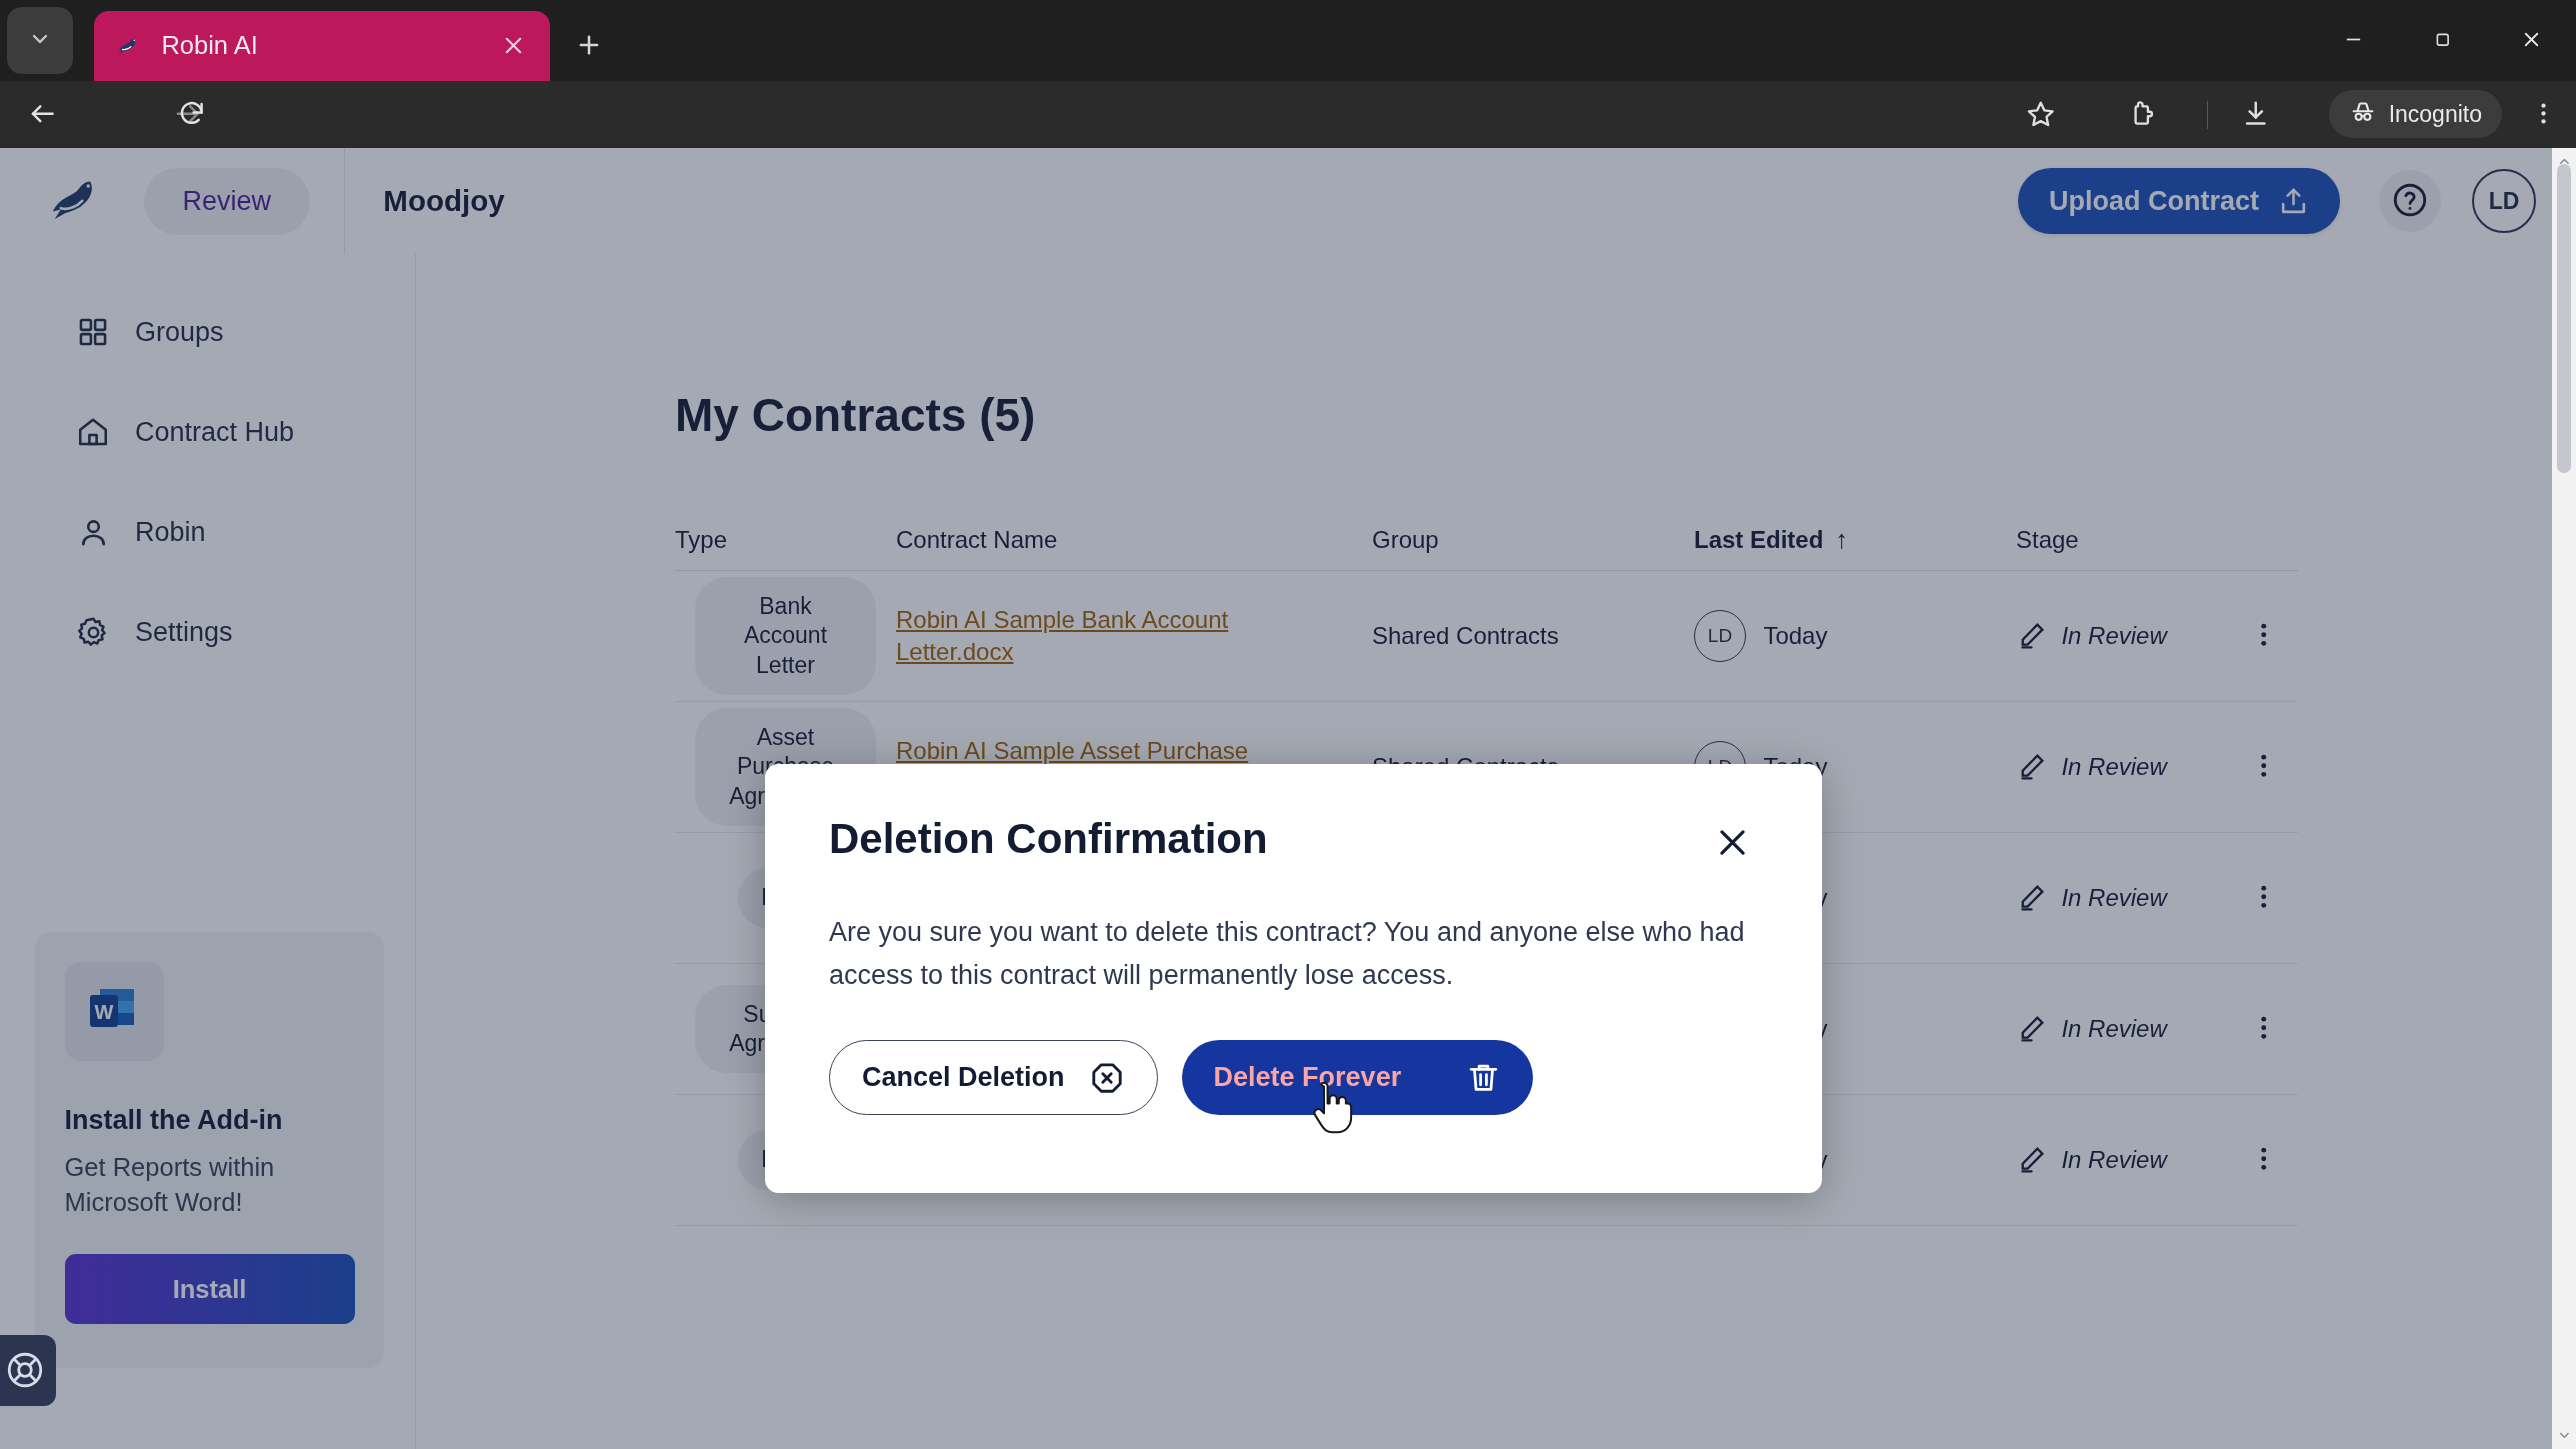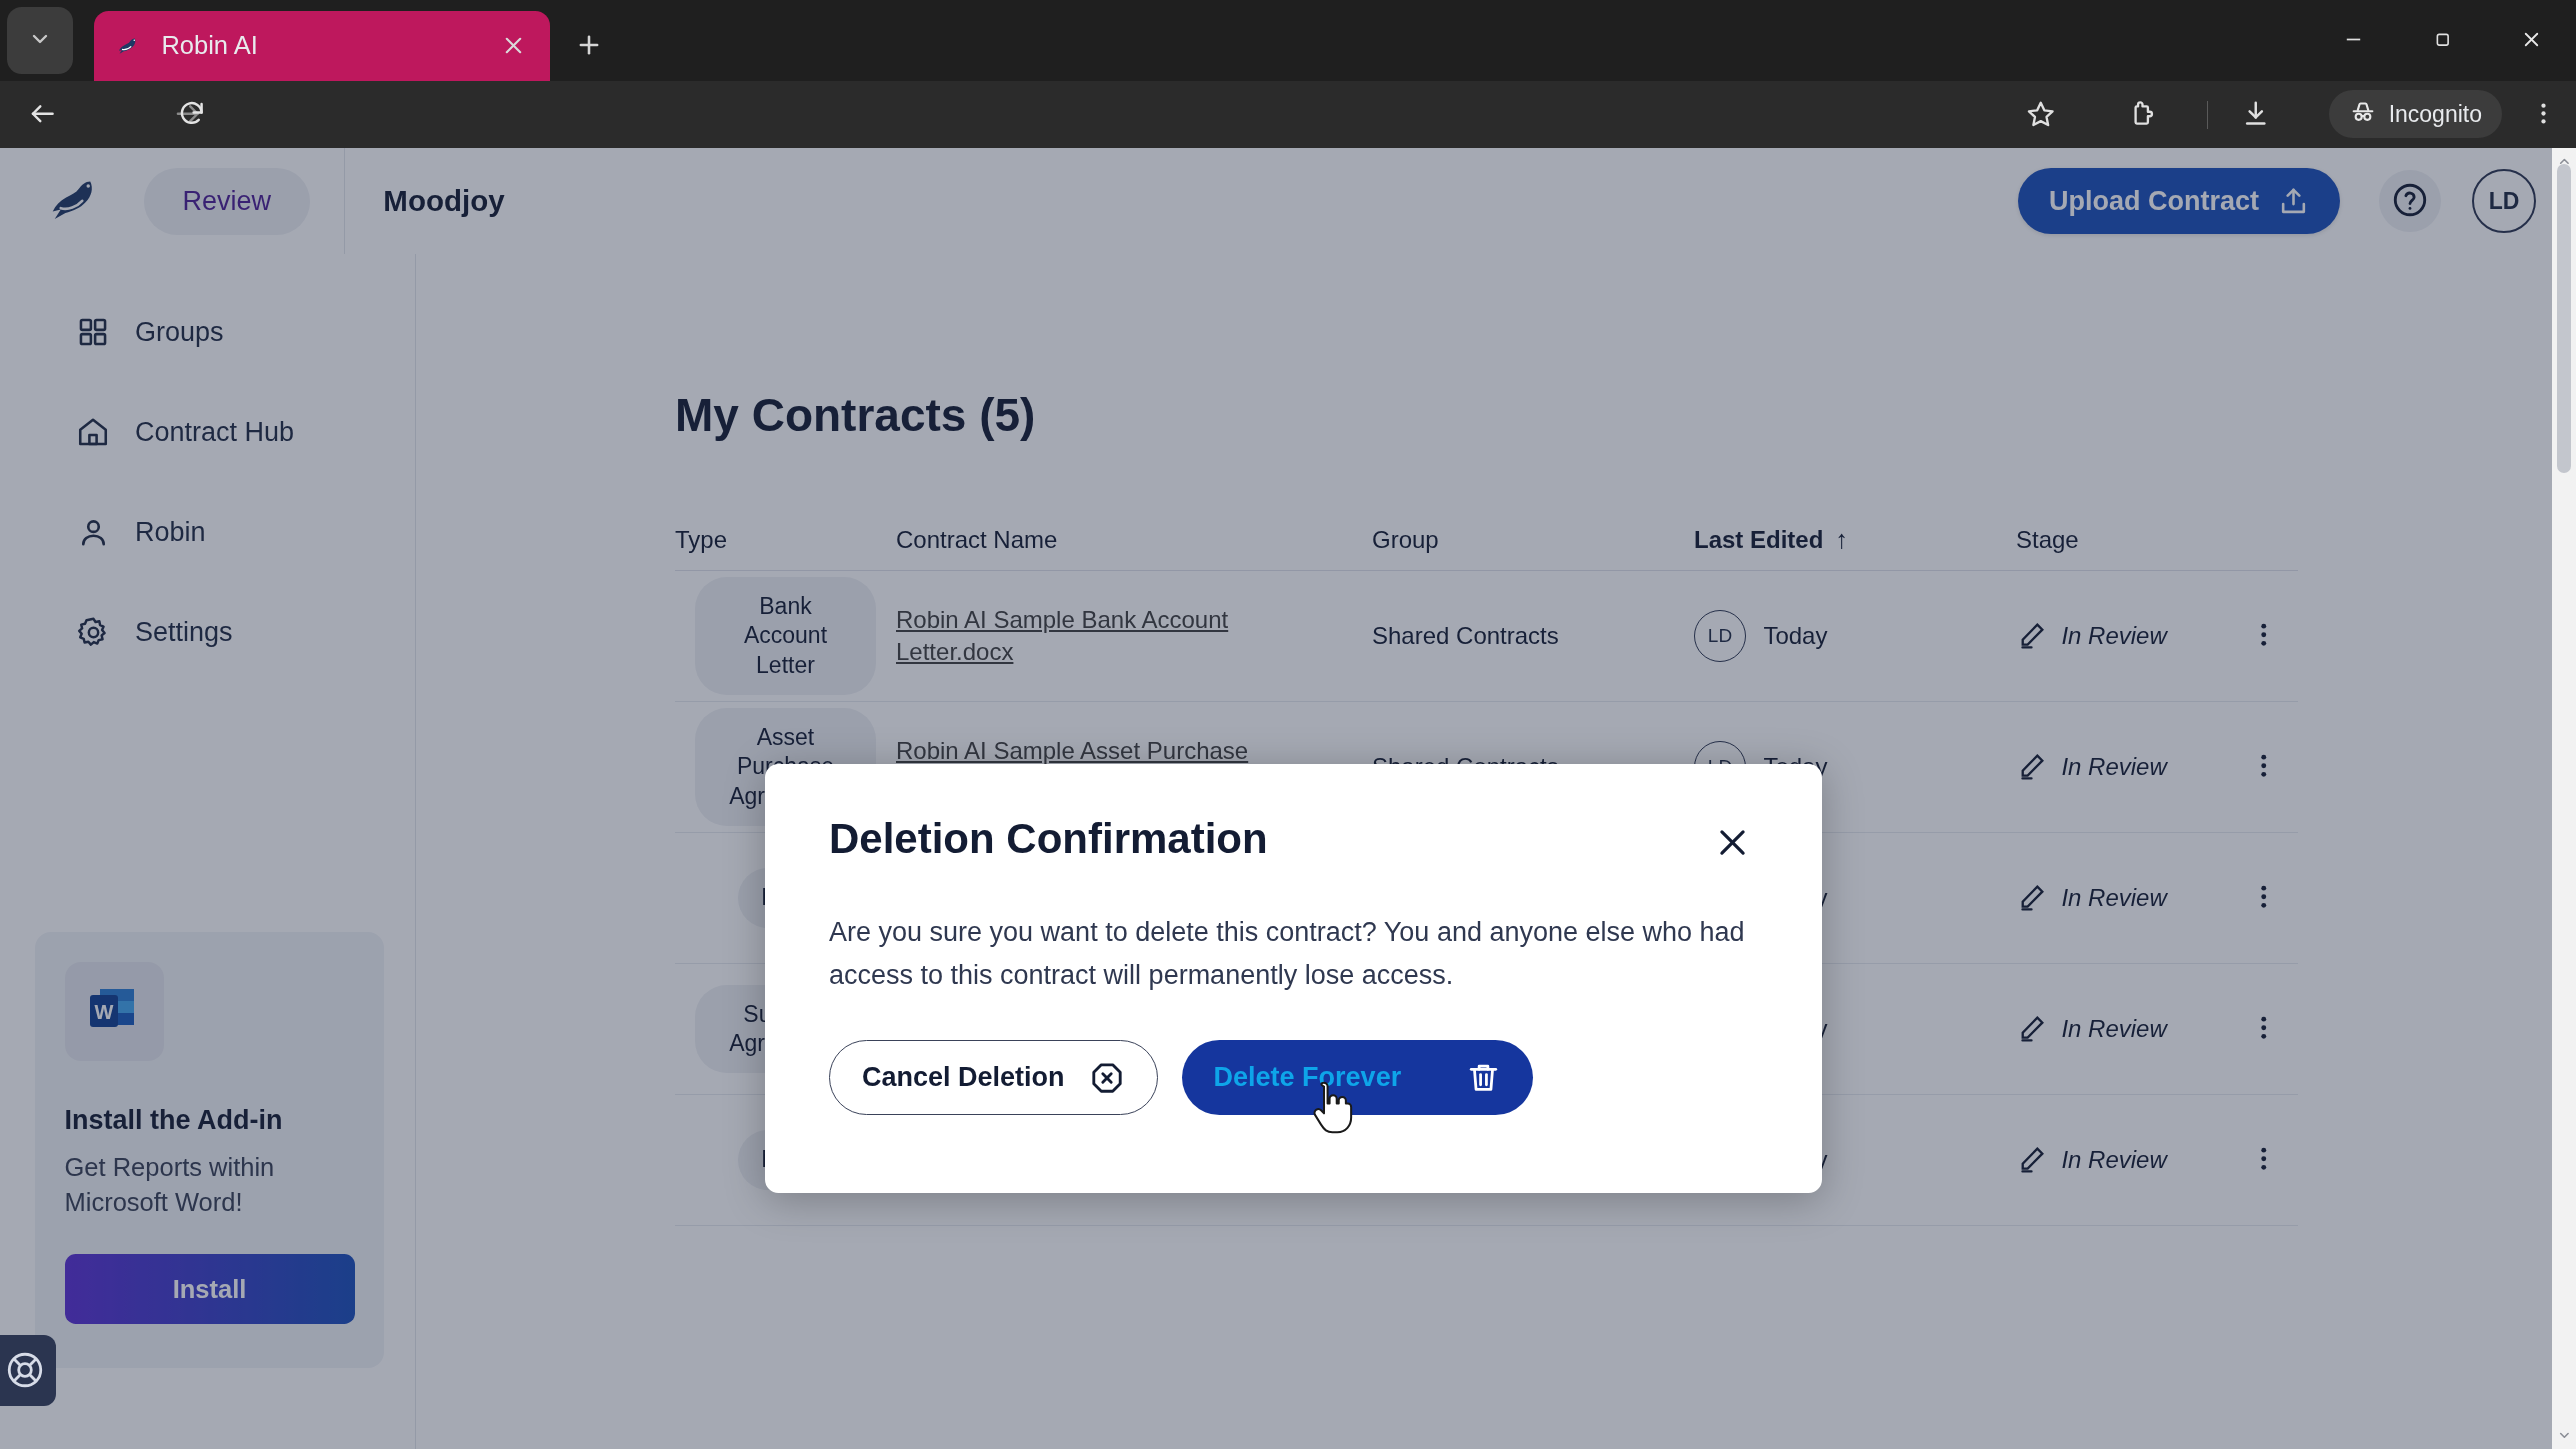--- a/index.html
+++ b/index.html
@@ -166,21 +166,21 @@
     display: flex; align-items: center; min-height: 131px;
     border-bottom: 1.3px solid #e6e9ef;
   }
   .c-type { width: 221px; display: flex; justify-content: center; }
   .type-chip {
     background: #eef0f4; border-radius: 32px; padding: 14.8px 23px; text-align: center;
     font-size: 23px; color: #131c33; line-height: 1.28; max-width: 181px;
   }
   .c-name { width: 476px; padding-right: 27px; }
   .c-name a {
-    font-size: 24px; color: #404040; text-decoration: underline; line-height: 1.35;
+    font-size: 24px; color: #a16207; text-decoration: underline; line-height: 1.35;
     word-break: break-word;
   }
   .c-group { width: 322px; font-size: 24px; color: #131c33; }
   .c-edited { width: 322px; display: flex; align-items: center; }
   .c-edited .av {
     width: 52px; height: 52px; border-radius: 50%; border: 1.3px solid #2b3550;
     display: flex; align-items: center; justify-content: center;
     font-size: 19px; color: #1f2a44; flex: 0 0 52px;
   }
   .c-edited .when { margin-left: 17.4px; font-size: 24px; color: #131c33; }
@@ -203,21 +203,21 @@
   .modal-actions { margin-top: 42px; display: flex; align-items: center; }
   .btn-cancel {
     height: 75px; padding: 0 32px; border-radius: 38px; border: 1.3px solid #3a4259;
     background: #fff; display: flex; align-items: center;
     font-size: 27px; font-weight: 600; color: #131c33;
   }
   .btn-cancel .ic { margin-left: 24px; width: 36px; height: 36px; display:flex;}
   .btn-delete {
     margin-left: 24px; height: 75px; padding: 0 32px; border-radius: 38px;
     background: #15369e; display: flex; align-items: center;
-    font-size: 27px; font-weight: 700; color: #0ea5e9; gap: 41px;
+    font-size: 27px; font-weight: 700; color: #fca5a5; gap: 41px;
   }
   .btn-delete .ic { margin-left: 24px; width: 35px; height: 35px; display:flex;}
   .cursor { position: absolute; left: 1308px; top: 930px; z-index: 140; }
 
   .scrollbar {
     position: absolute; right: 0; top: 148px; width: 24px; height: 1301px;
     background: #f2f2f2; z-index: 70;
   }
   .scrollbar .thumb {
     position: absolute; left: 4.7px; top: 16px; width: 14.8px; height: 309px;

